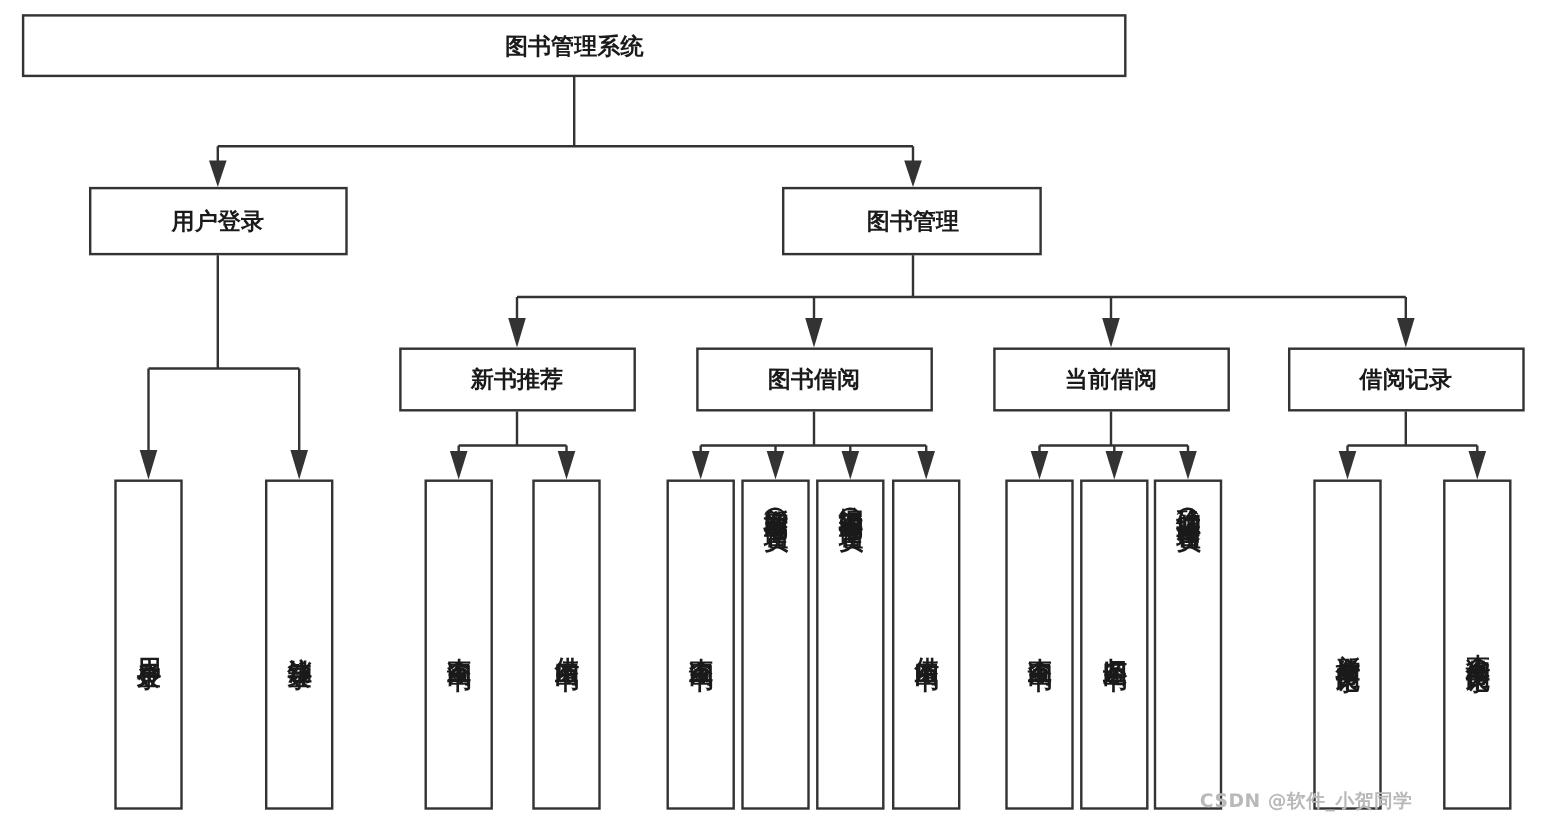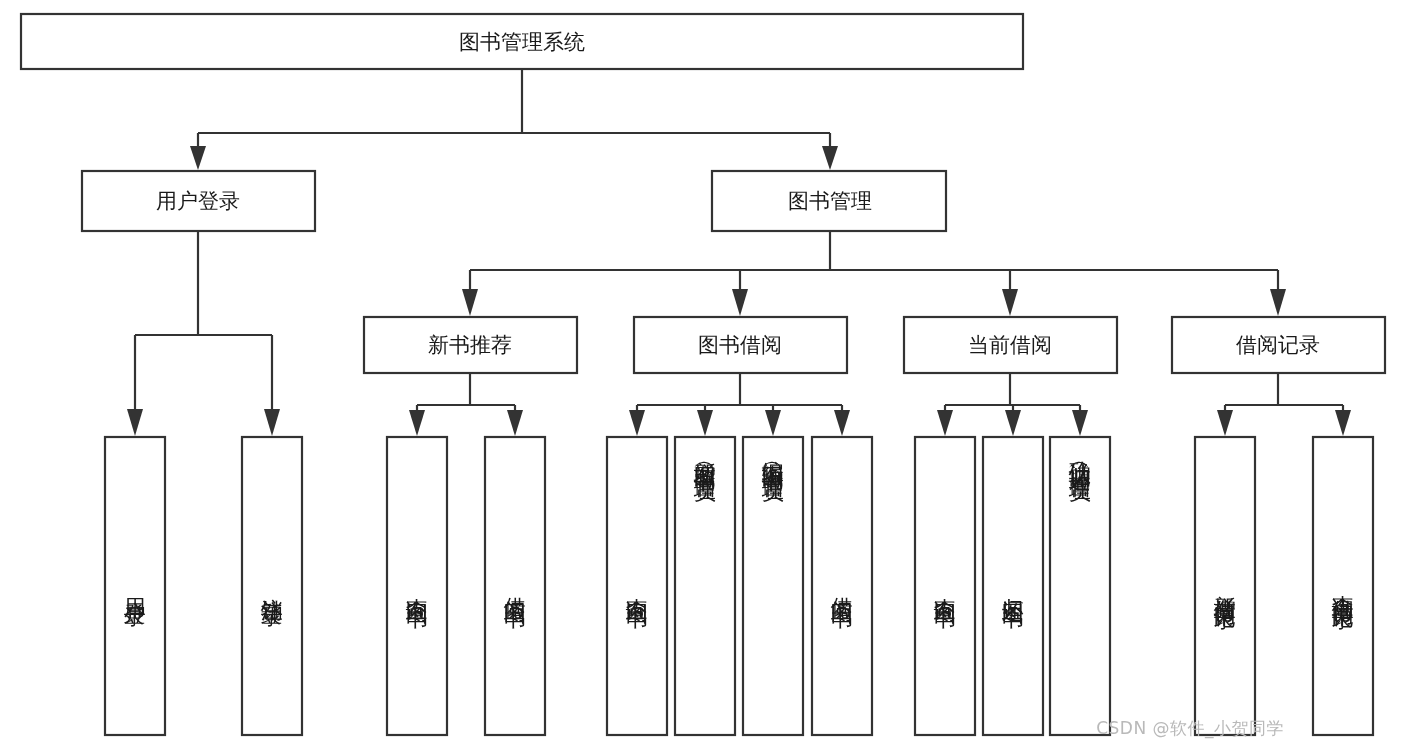--- a/index.html
+++ b/index.html
@@ -13,20 +13,21 @@
     height: 747px;
     font-family: "DejaVu Sans", "Liberation Sans", sans-serif;
     overflow: hidden;
     position: relative;
   }
   #diagram-root {
     position: relative;
     width: 1298px;
     height: 747px;
     background: #ffffff;
+    font-weight: bold;
   }
   svg#tree-svg {
     position: absolute;
     left: 0;
     top: 0;
     width: 1405px;
     height: 747px;
     display: block;
   }
   .node-box {

